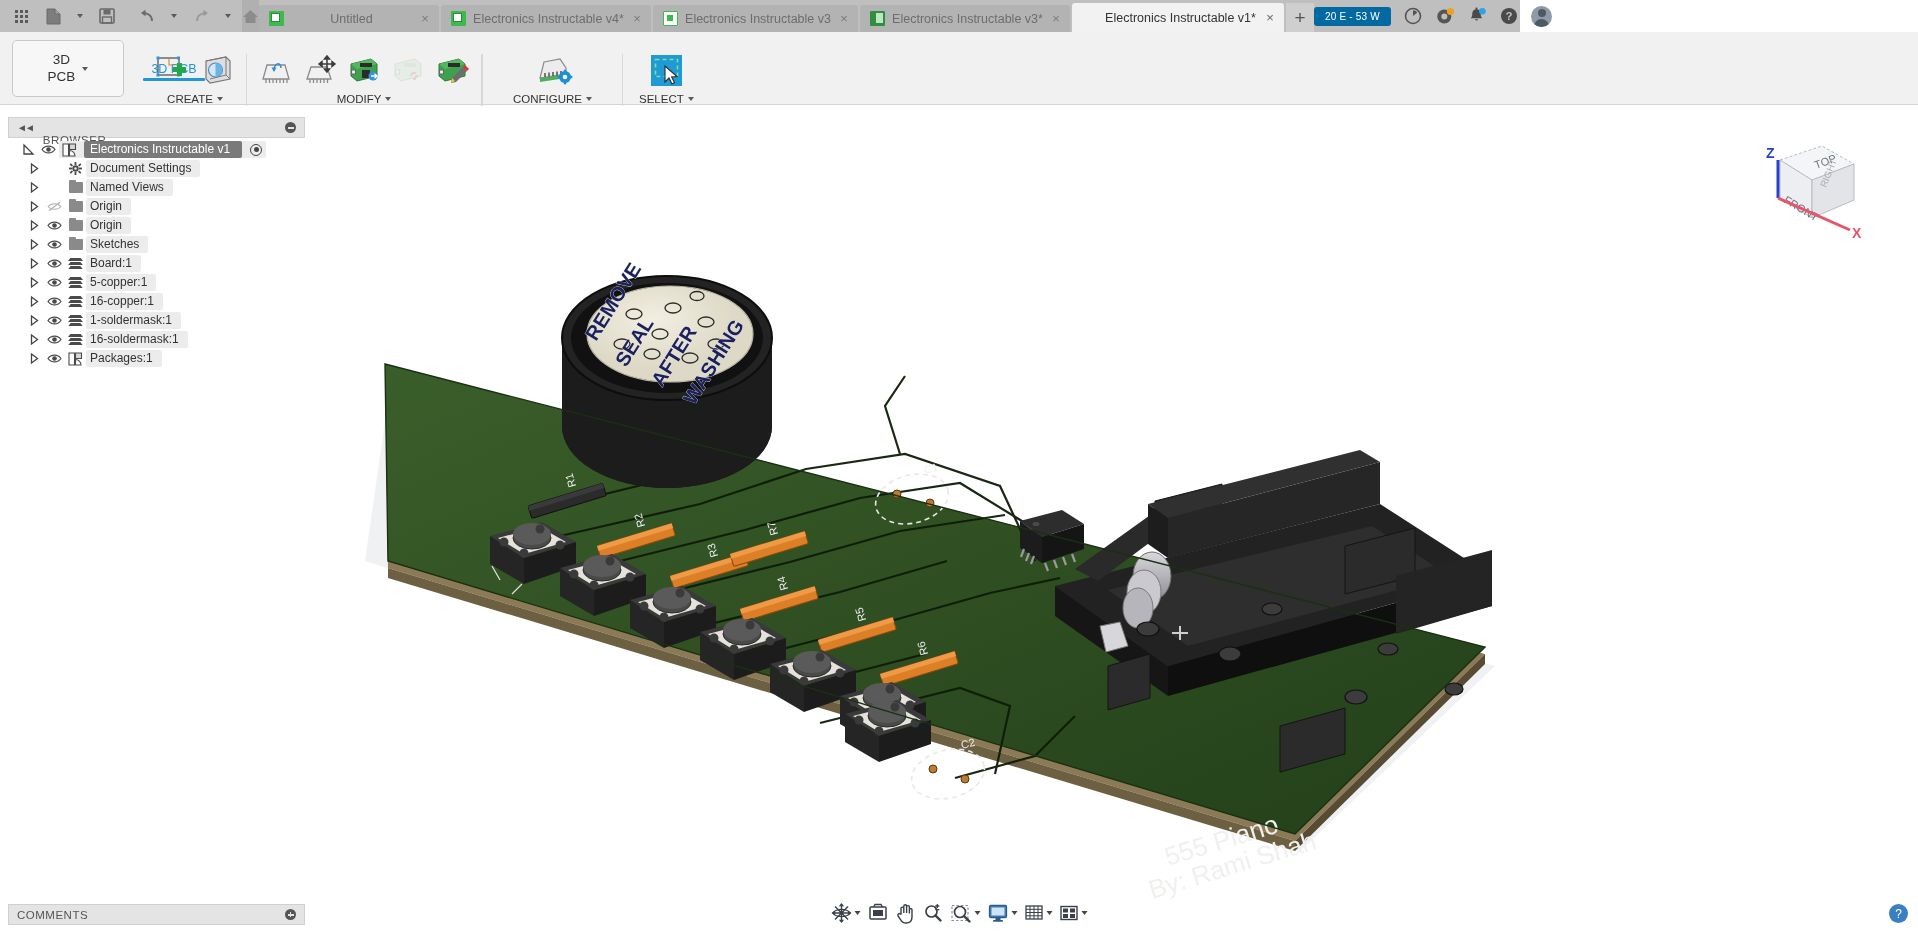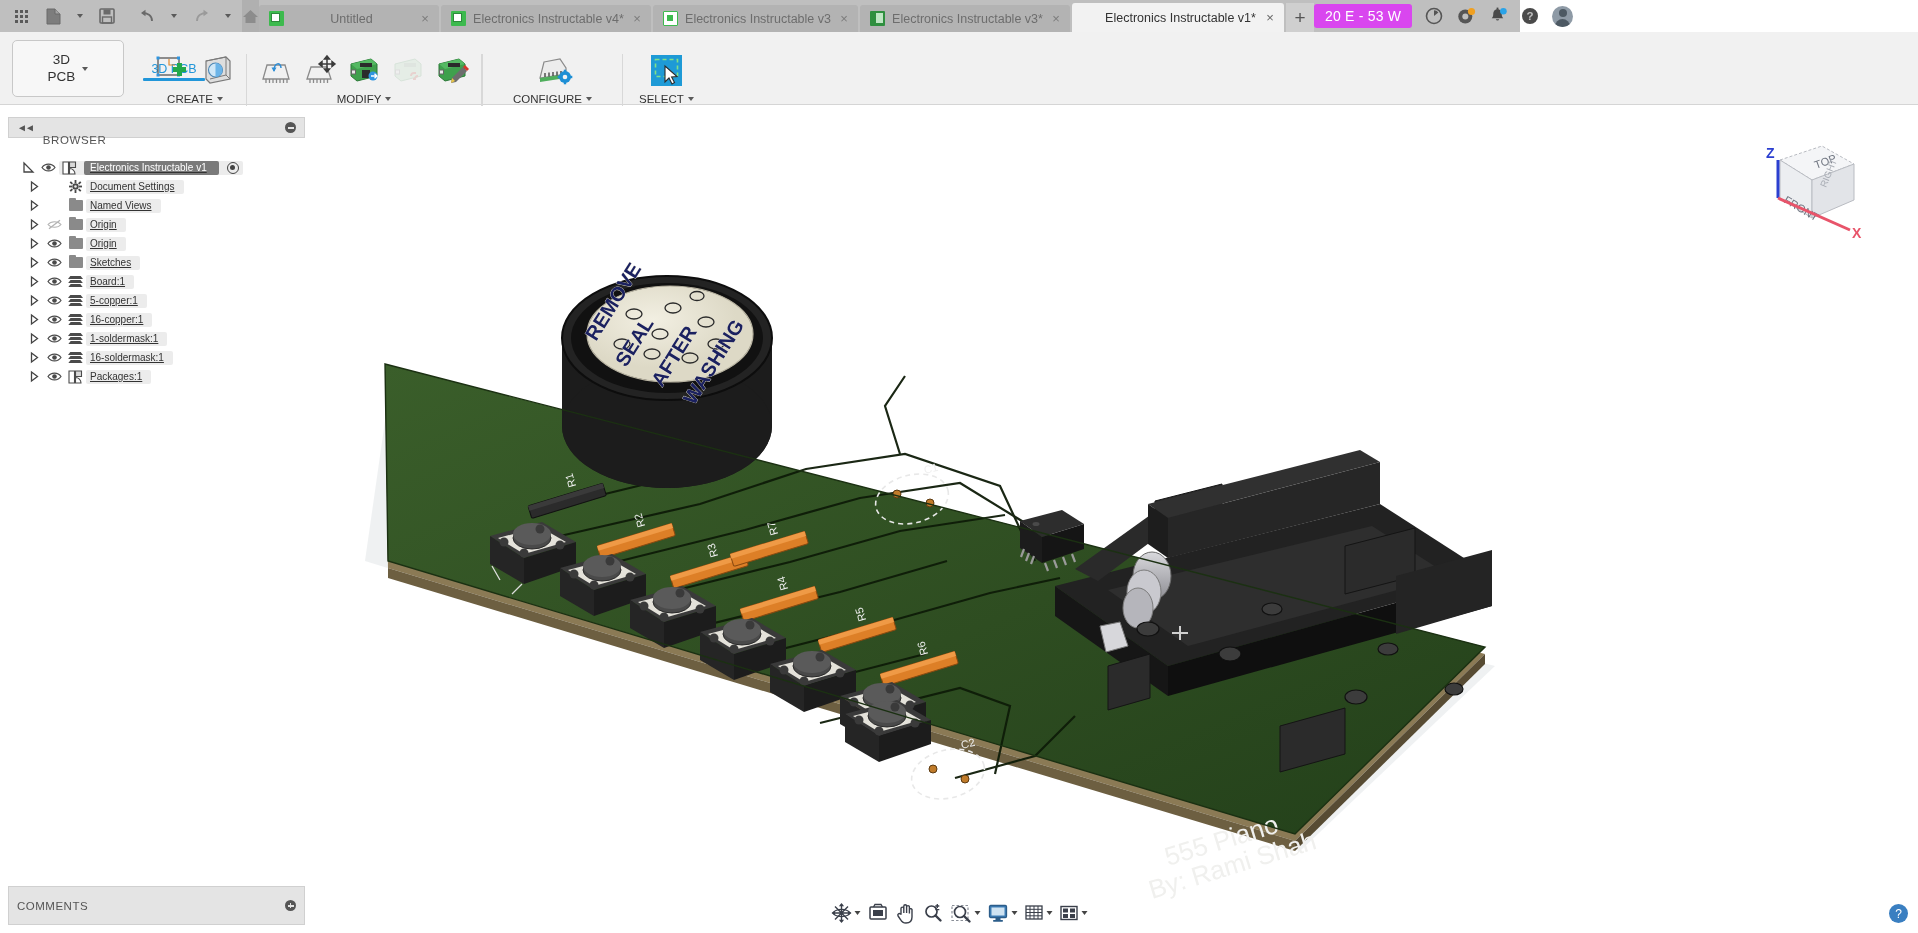--- a/index.html
+++ b/index.html
@@ -85,21 +85,21 @@
     width: 28px; height: 29px; background: #cfcfcf;
     display: flex; align-items: center; justify-content: center;
     color: #555; font-size: 19px; font-weight: 300; cursor: pointer;
   }
 
   .tb-right {
     margin-left: auto; display: flex; align-items: center; height: 32px;
     padding-right: 10px; gap: 12px;
   }
   .badge {
-    background: #d946ef; color: #fff; font-size: 14px;
+    background: #0369a1; color: #fff; font-size: 10px;
     padding: 4px 11px; border-radius: 3px; white-space: nowrap;
     letter-spacing: .2px; cursor: pointer;
   }
   .tb-ico { width: 20px; height: 20px; cursor: pointer; position: relative; }
   .avatar {
     width: 21px; height: 21px; border-radius: 50%;
     background: #8e9aa6; position: relative; overflow: hidden;
   }
   .avatar::before {
     content:""; position:absolute; width:8px; height:8px; border-radius:50%;
@@ -156,21 +156,21 @@
   .browser-head .bh-title { margin-left: 10px; flex: 1; margin-top: 24px; }
   .collapse-arrows { color: #555; font-size: 10px; letter-spacing: -2px; }
   .dot-btn {
     width: 11px; height: 11px; border-radius: 50%;
     background: #555; position: relative; cursor: pointer;
   }
   .dot-btn::after {
     content:""; position:absolute; left:2.5px; top:5px; width:6px;height:1.5px;background:#e4e4e4;
   }
 
-  .tree { padding-top: 20px; font-size: 10px; color: #333; text-decoration: underline; }
+  .tree { padding-top: 2px; font-size: 12px; color: #333; }
   .trow {
     display: flex; align-items: center; height: 19px;
     padding-left: 18px; gap: 0px; cursor: pointer;
   }
   .trow.root { padding-left: 12px; }
   .t-arrow {
     width: 17px; flex: 0 0 17px; display: flex; align-items: center; justify-content: center;
   }
   .t-arrow svg { display: block; }
   .t-eye { width: 22px; flex: 0 0 22px; display: flex; align-items: center; justify-content: center; }
@@ -199,21 +199,21 @@
   .folder-ico {
     width: 14px; height: 11px; background: #8a8a8a; border-radius: 1px; position: relative;
   }
   .folder-ico::before {
     content:""; position:absolute; top:-2.5px; left:0; width:7px;height:3px;
     background:#8a8a8a; border-radius:1px 1px 0 0;
   }
 
   
   .comments {
-    position: absolute; left: 8px; bottom: 8px; width: 297px; height: 39px;
+    position: absolute; left: 8px; bottom: 8px; width: 297px; height: 21px;
     background: #e4e4e4; border: 1px solid #d0d0d0;
     display: flex; align-items: center; padding: 0 8px;
     font-size: 11.5px; color: #555; letter-spacing: .5px;
   }
   .comments .c-title { flex: 1; }
   .plus-btn {
     width: 11px; height: 11px; border-radius: 50%; background: #555; position: relative;
   }
   .plus-btn::before, .plus-btn::after {
     content:""; position:absolute; background:#e4e4e4;

